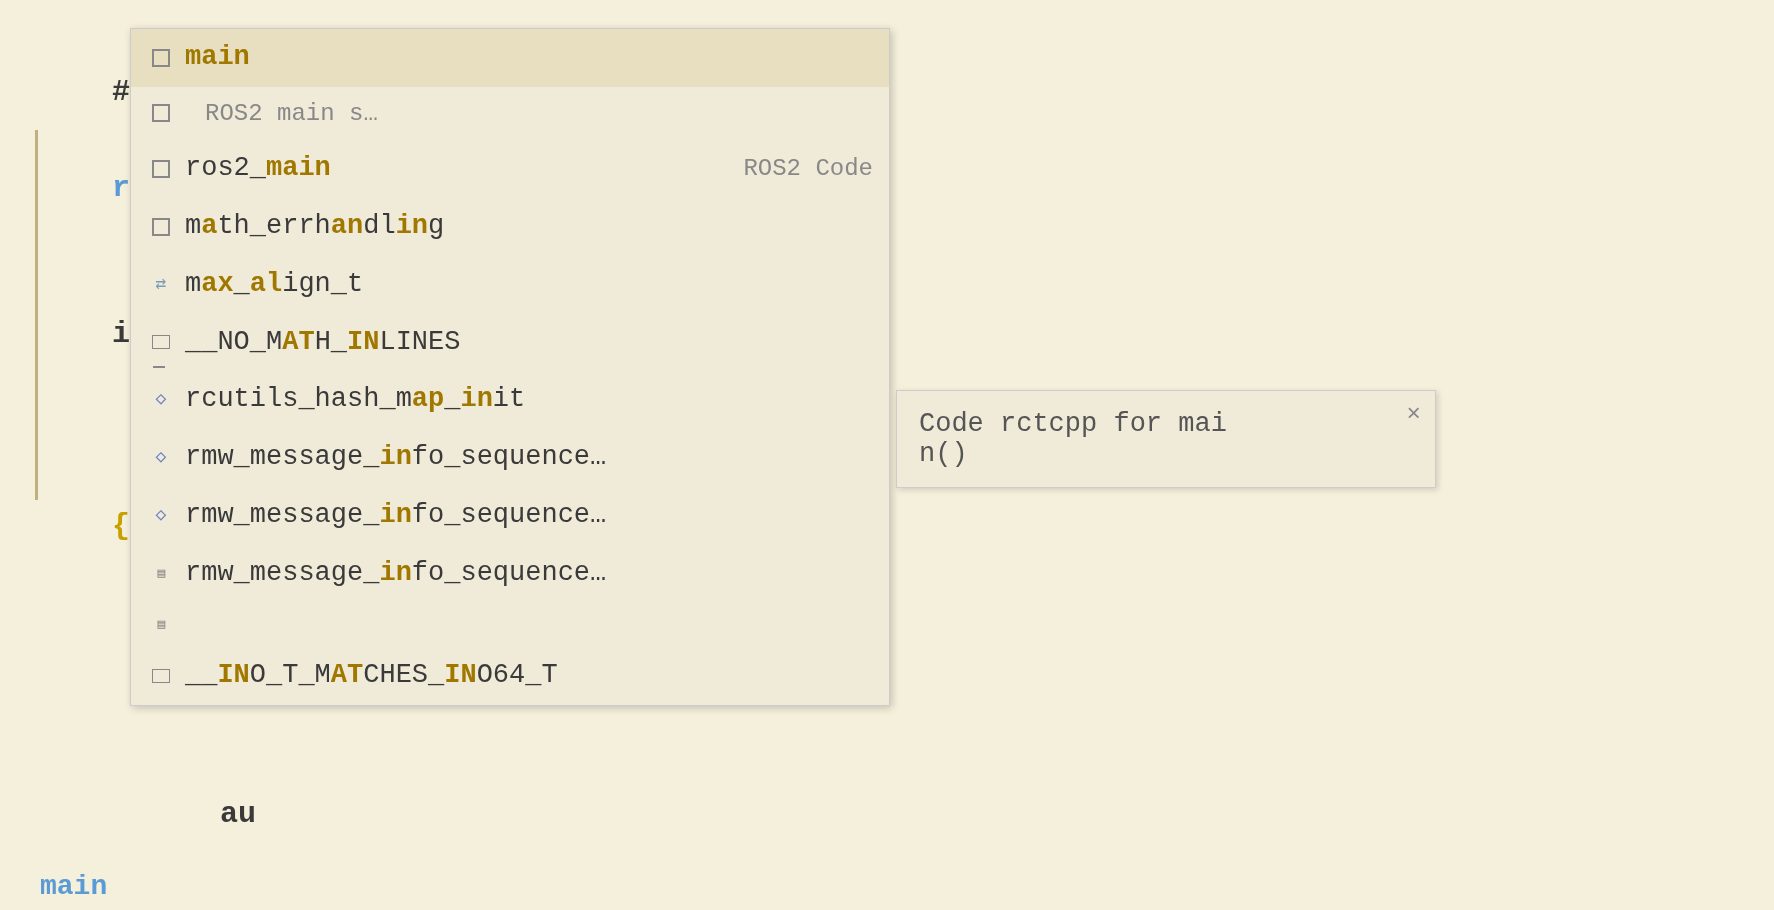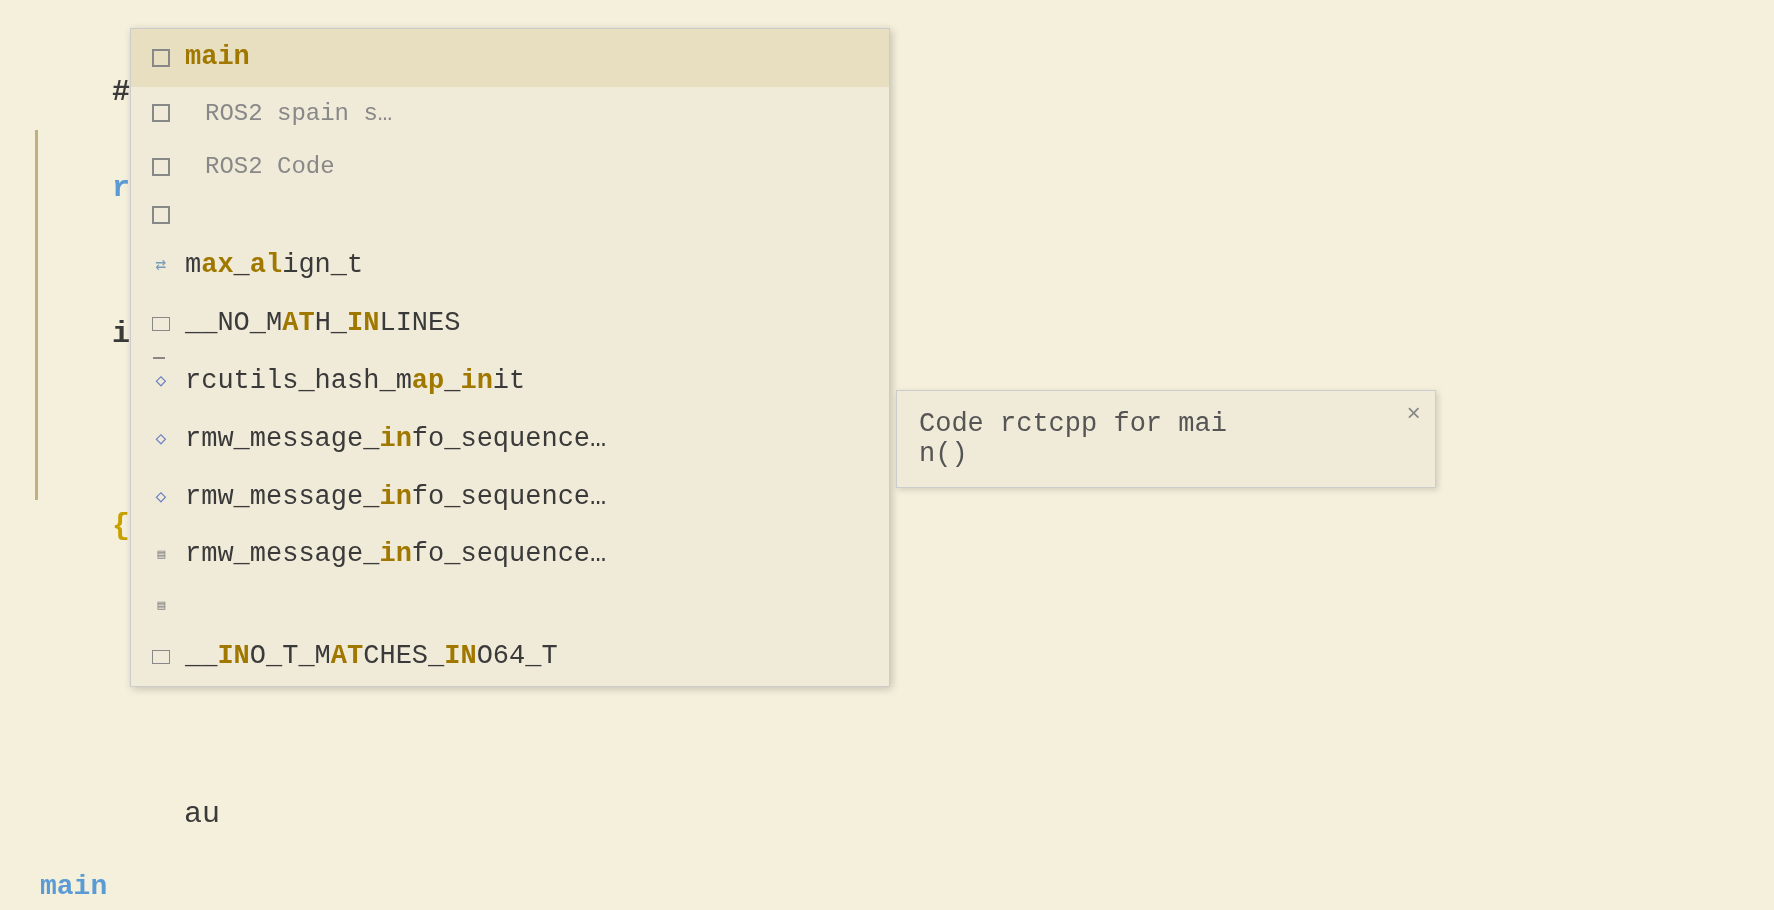--- a/index.html
+++ b/index.html
@@ -24,21 +24,21 @@
     }
 
     .code-line {
       line-height: 1.6;
       white-space: pre;
       font-size: 30px;
       font-weight: bold;
     }
 
     .kw-int { color: #3a3a3a; font-weight: 900; }
-    .kw-auto { color: #3a3a3a; font-weight: 400; }
+    .kw-auto { color: #3a3a3a; font-weight: 700; margin-left: 36px; }
     .kw-include { color: #3a3a3a; font-weight: 900; }
     .code-include { color: #5b9bd5; }
     .code-rc { color: #5b9bd5; }
     .brace { color: #c8a000; }
     .code-ros { color: #5b9bd5; }
     .code-status-bar {
       position: absolute;
       bottom: 0;
       left: 0;
       width: 100%;
@@ -163,34 +163,40 @@
       </span>
       <span class="item-label">
         <b class="match-bold">main</b>
       </span>
     </div>
 
     <div class="autocomplete-item">
       <span class="item-icon">
         <span class="icon-square"></span>
       </span>
-      <span class="item-hint">ROS2 spain s…</span>
+      <span class="item-hint">ROS2 main s…</span>
     </div>
 
     <div class="autocomplete-item">
       <span class="item-icon">
         <span class="icon-square"></span>
+      </span>
+      <span class="item-label">
+        ros2_<b class="match-bold">main</b>
       </span>
       <span class="item-hint">ROS2 Code</span>
     </div>
 
     <div class="autocomplete-item">
       <span class="item-icon">
         <span style="display:inline-block;width:18px;height:18px;border:2px solid #888;background:transparent;"></span>
         <span style="position:absolute;left:22px;top:50%;width:12px;height:2px;background:#888;transform:translateY(-50%);"></span>
+      </span>
+      <span class="item-label">
+        m<b class="match-bold">a</b>th_errh<b class="match-bold">an</b>dl<b class="match-bold">in</b>g
       </span>
     </div>
 
     <div class="autocomplete-item">
       <span class="item-icon" style="color:#7a9cb8;font-size:18px;">⇄</span>
       <span class="item-label">
         m<b class="match-bold">ax</b>_<b class="match-bold">al</b>ign_t
       </span>
     </div>
 

